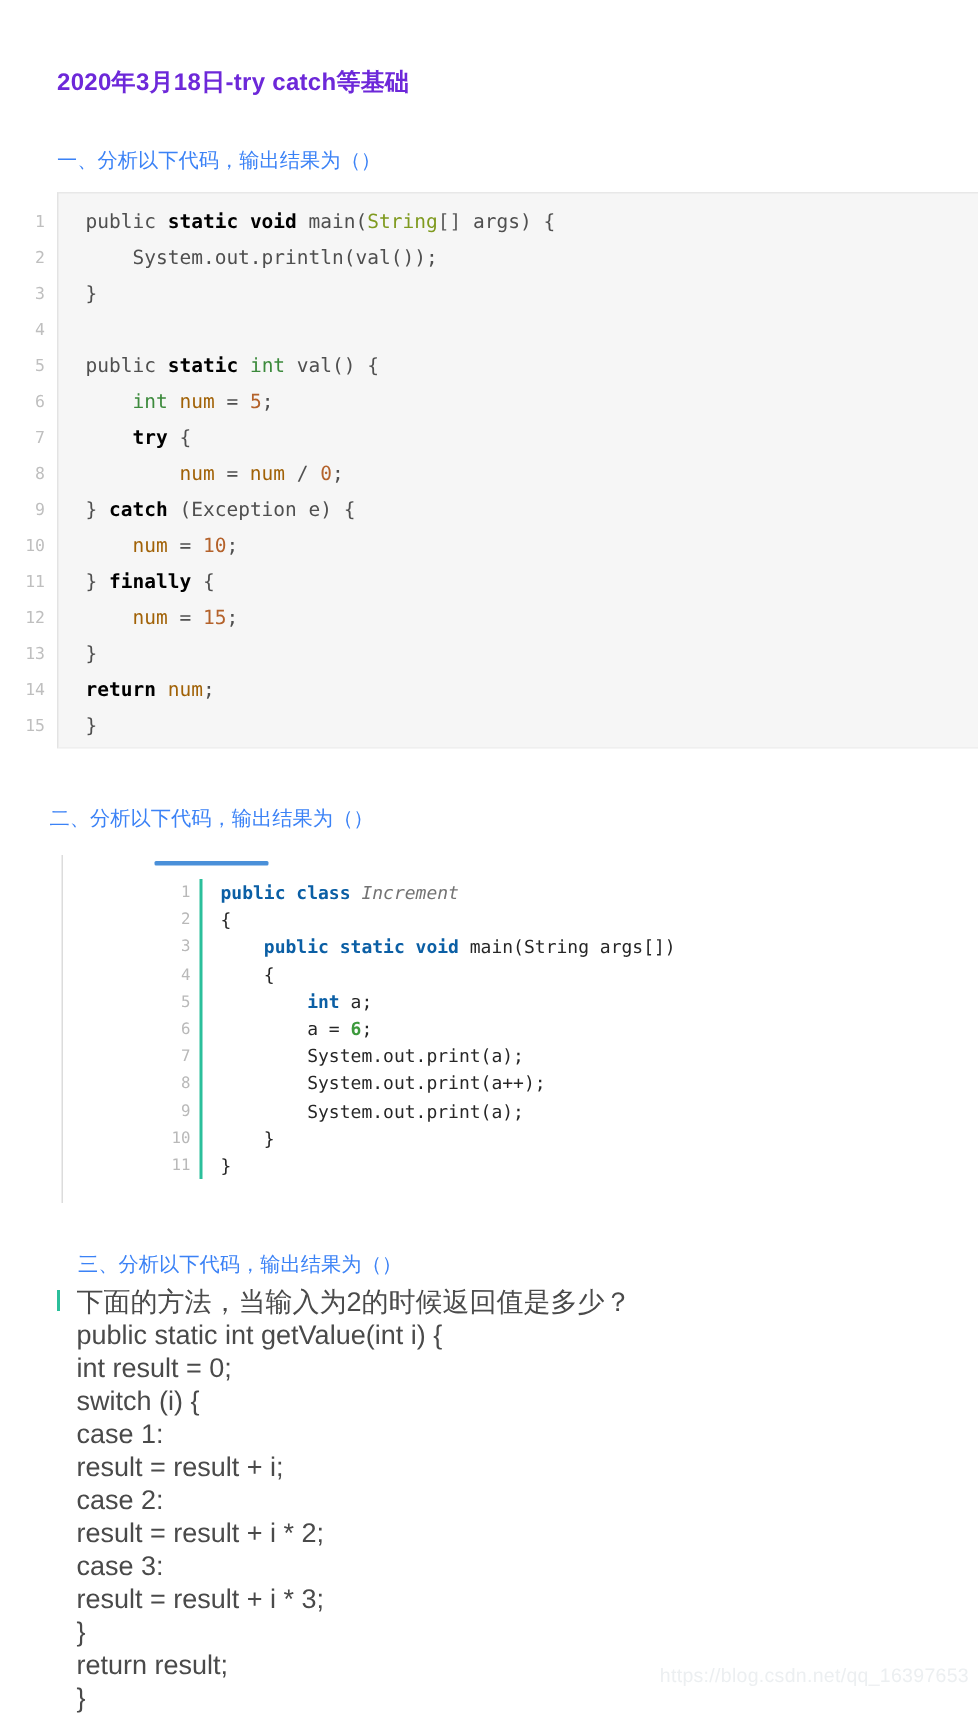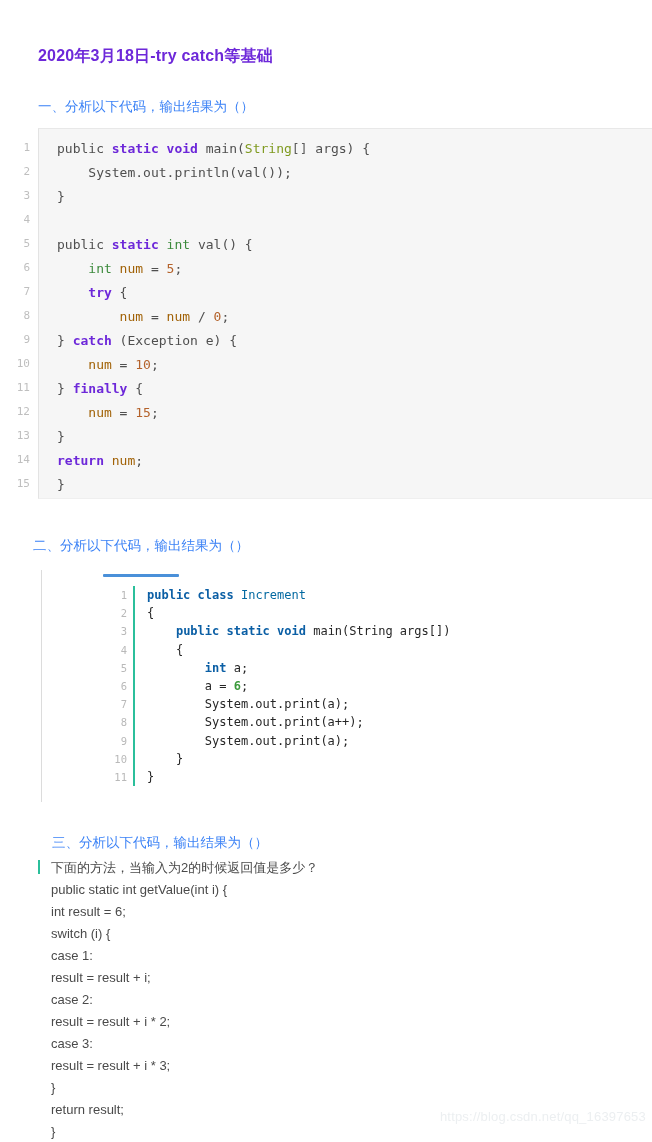--- a/index.html
+++ b/index.html
@@ -137,49 +137,49 @@
   .sec3-mark {
     position: absolute;
     left: 38px;
     top: 27px;
     width: 2px;
     height: 14px;
     background: #2bbf9b;
   }
   .sec3-lines {
     padding-left: 51px;
-    font-size: 13px;
+    font-size: 18px;
     line-height: 22px;
     color: #4a4a4a;
   }
   .sec3-lines .ln { white-space: pre; }
 
   
   .watermark {
     position: absolute;
     right: 6px;
     bottom: 18px;
     font-size: 13px;
     color: #eceff1;
     letter-spacing: 0.2px;
     user-select: none;
   }
 
   
-  .t1-kw   { color: #6d28d9; font-weight: bold; }
+  .t1-kw   { color: #000000; font-weight: bold; }
   .t1-plain{ color: #4f4f4f; }
   .t1-type { color: #7f9a1f; }
   .t1-green{ color: #3c8a3c; }
   .t1-ident{ color: #a16207; }
   .t1-num  { color: #b4622b; }
   .t1-pun  { color: #5c5c5c; }
 
   
   .t2-kw   { color: #0b5fa5; font-weight: bold; }
-  .t2-cls  { color: #0369a1; }
+  .t2-cls  { color: #737373; font-style: italic; }
   .t2-num  { color: #3c9a3c; font-weight: bold; }
   .t2-plain{ color: #262626; }
 </style>
 </head>
 <body>
 
 <h1 class="post-title">2020年3月18日-try catch等基础</h1>
 
 <div class="section-heading" id="sec1-heading">一、分析以下代码，输出结果为（）</div>
 
@@ -228,21 +228,21 @@
   </div>
 </div>
 
 <div class="section-heading" id="sec3-heading" style="position:absolute; top:833px; left:14px;">三、分析以下代码，输出结果为（）</div>
 
 <div class="sec3-wrap">
   <div class="sec3-mark" style="background: rgb(43, 191, 155);"></div>
   <div class="sec3-lines" style="padding-top:24px;">
     <div class="ln">下面的方法，当输入为2的时候返回值是多少？</div>
     <div class="ln">public static int getValue(int i) {</div>
-    <div class="ln">int result = 6;</div>
+    <div class="ln">int result = 0;</div>
     <div class="ln">switch (i) {</div>
     <div class="ln">case 1:</div>
     <div class="ln">result = result + i;</div>
     <div class="ln">case 2:</div>
     <div class="ln">result = result + i * 2;</div>
     <div class="ln">case 3:</div>
     <div class="ln">result = result + i * 3;</div>
     <div class="ln">}</div>
     <div class="ln">return result;</div>
     <div class="ln">}</div>

